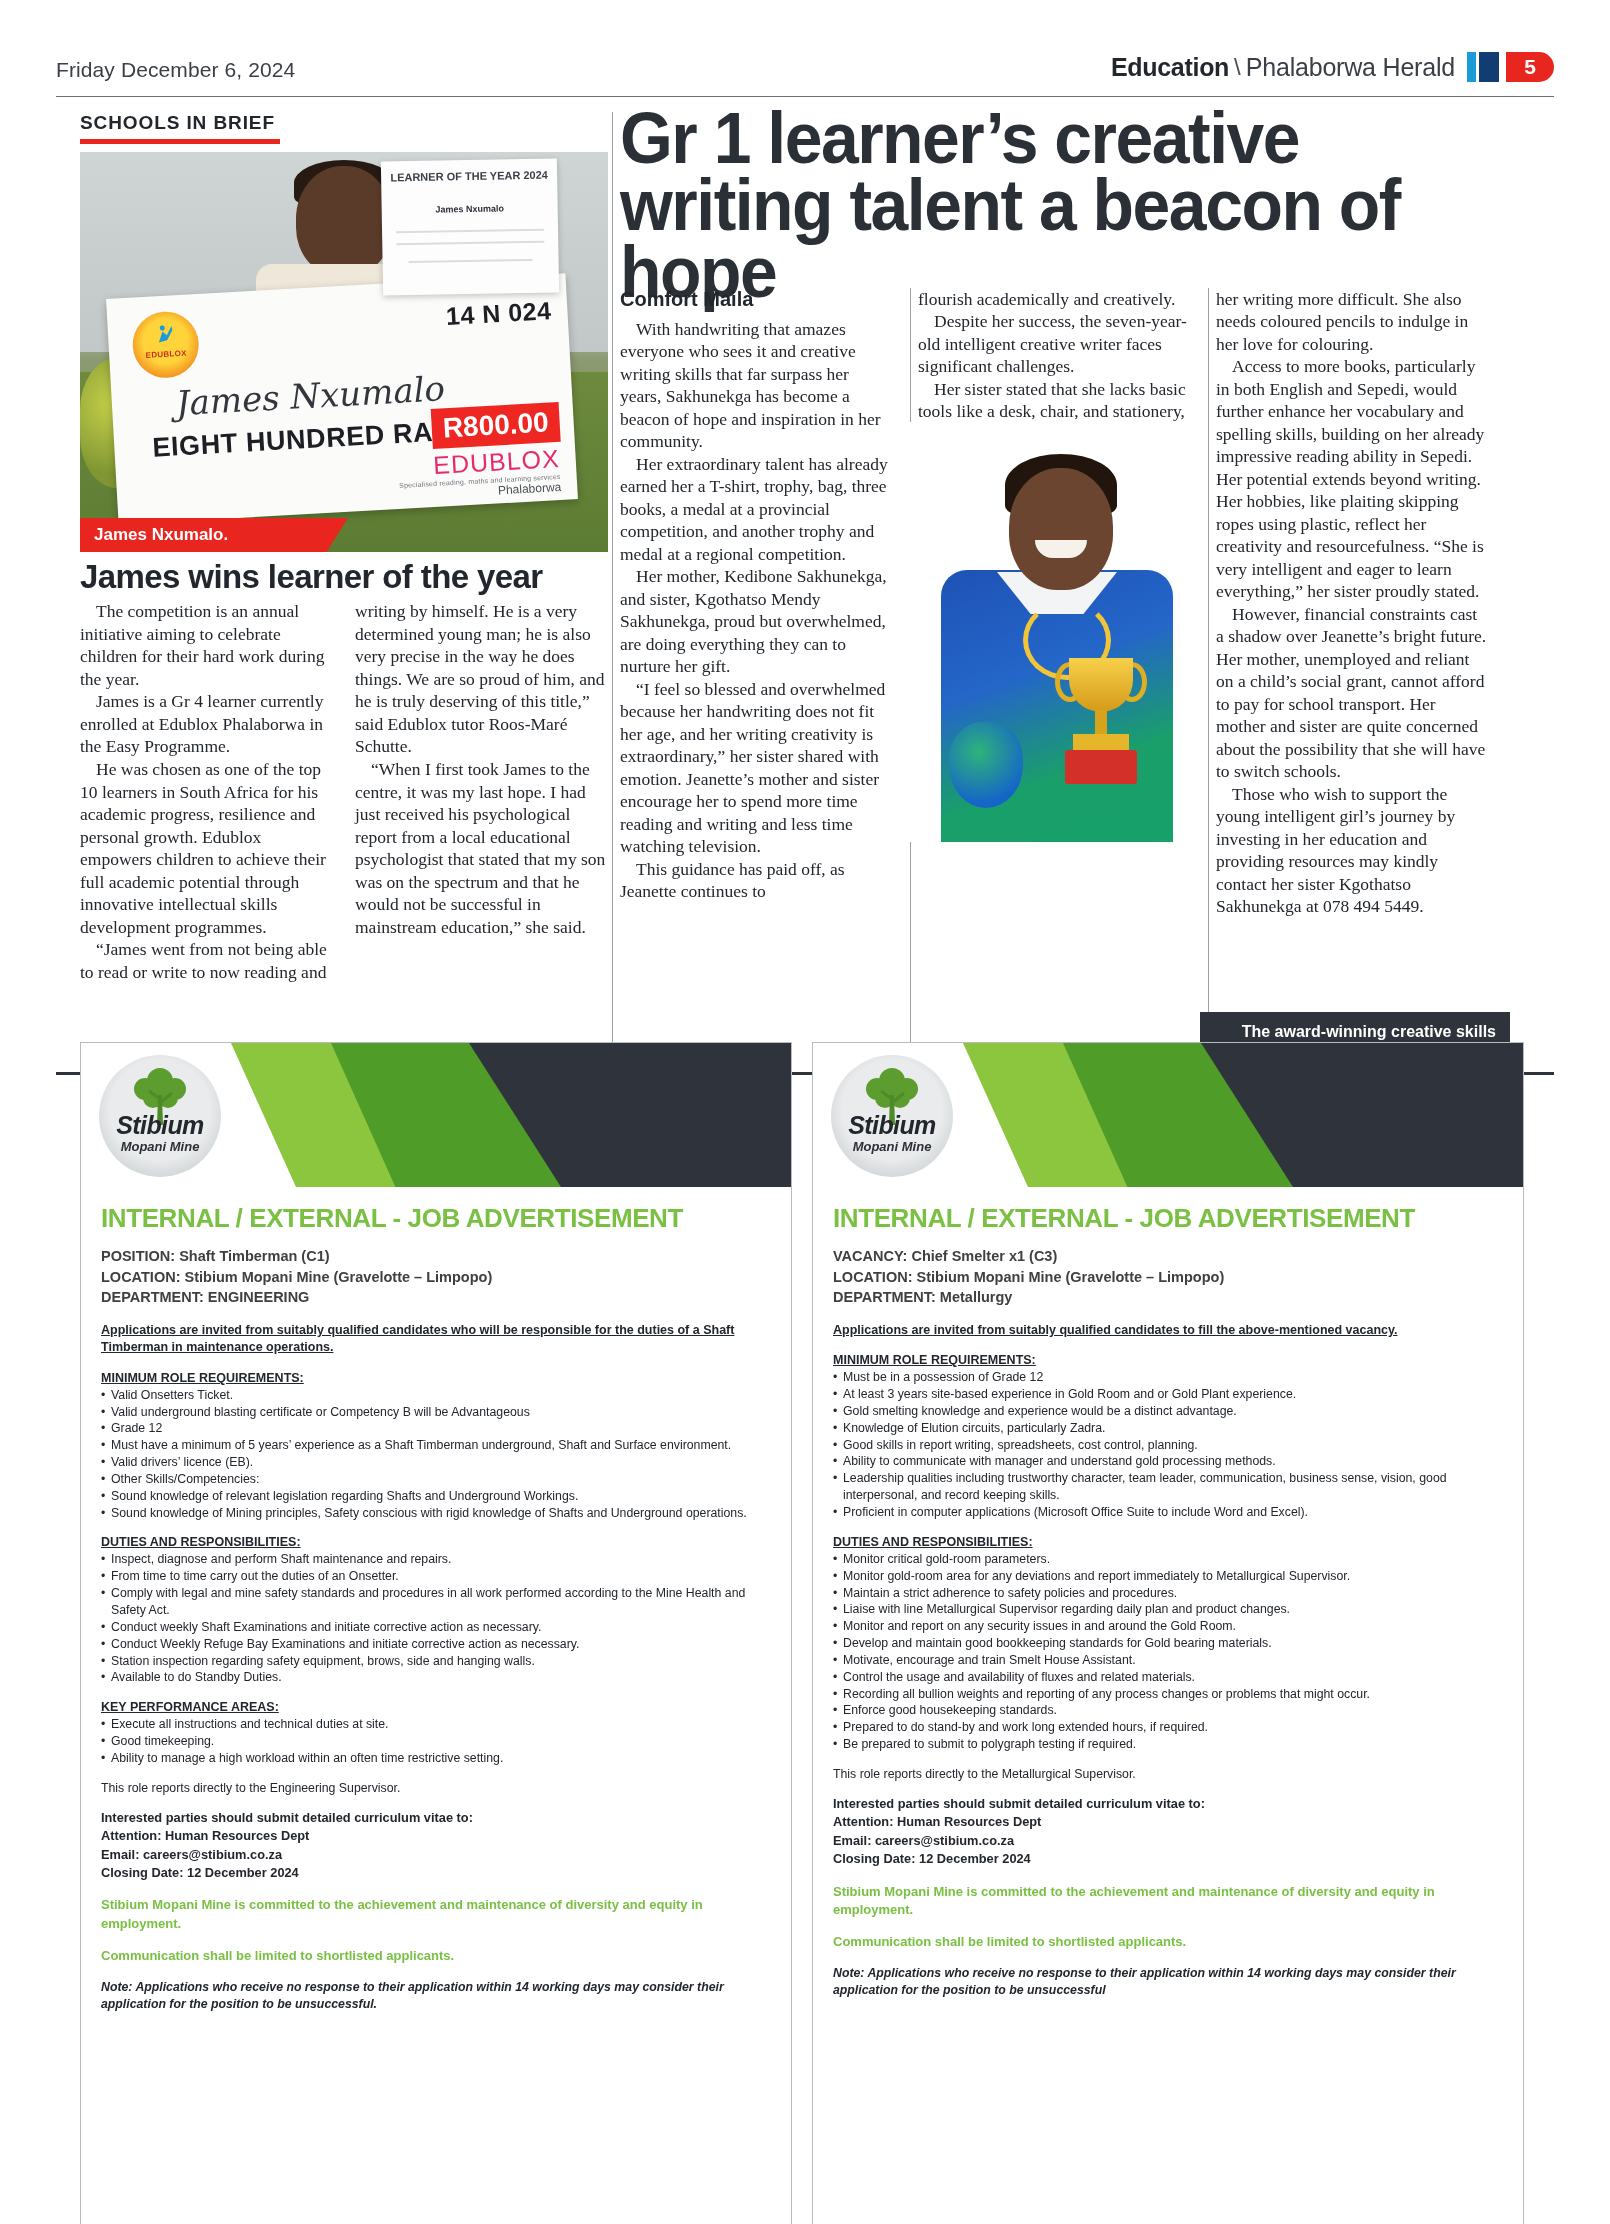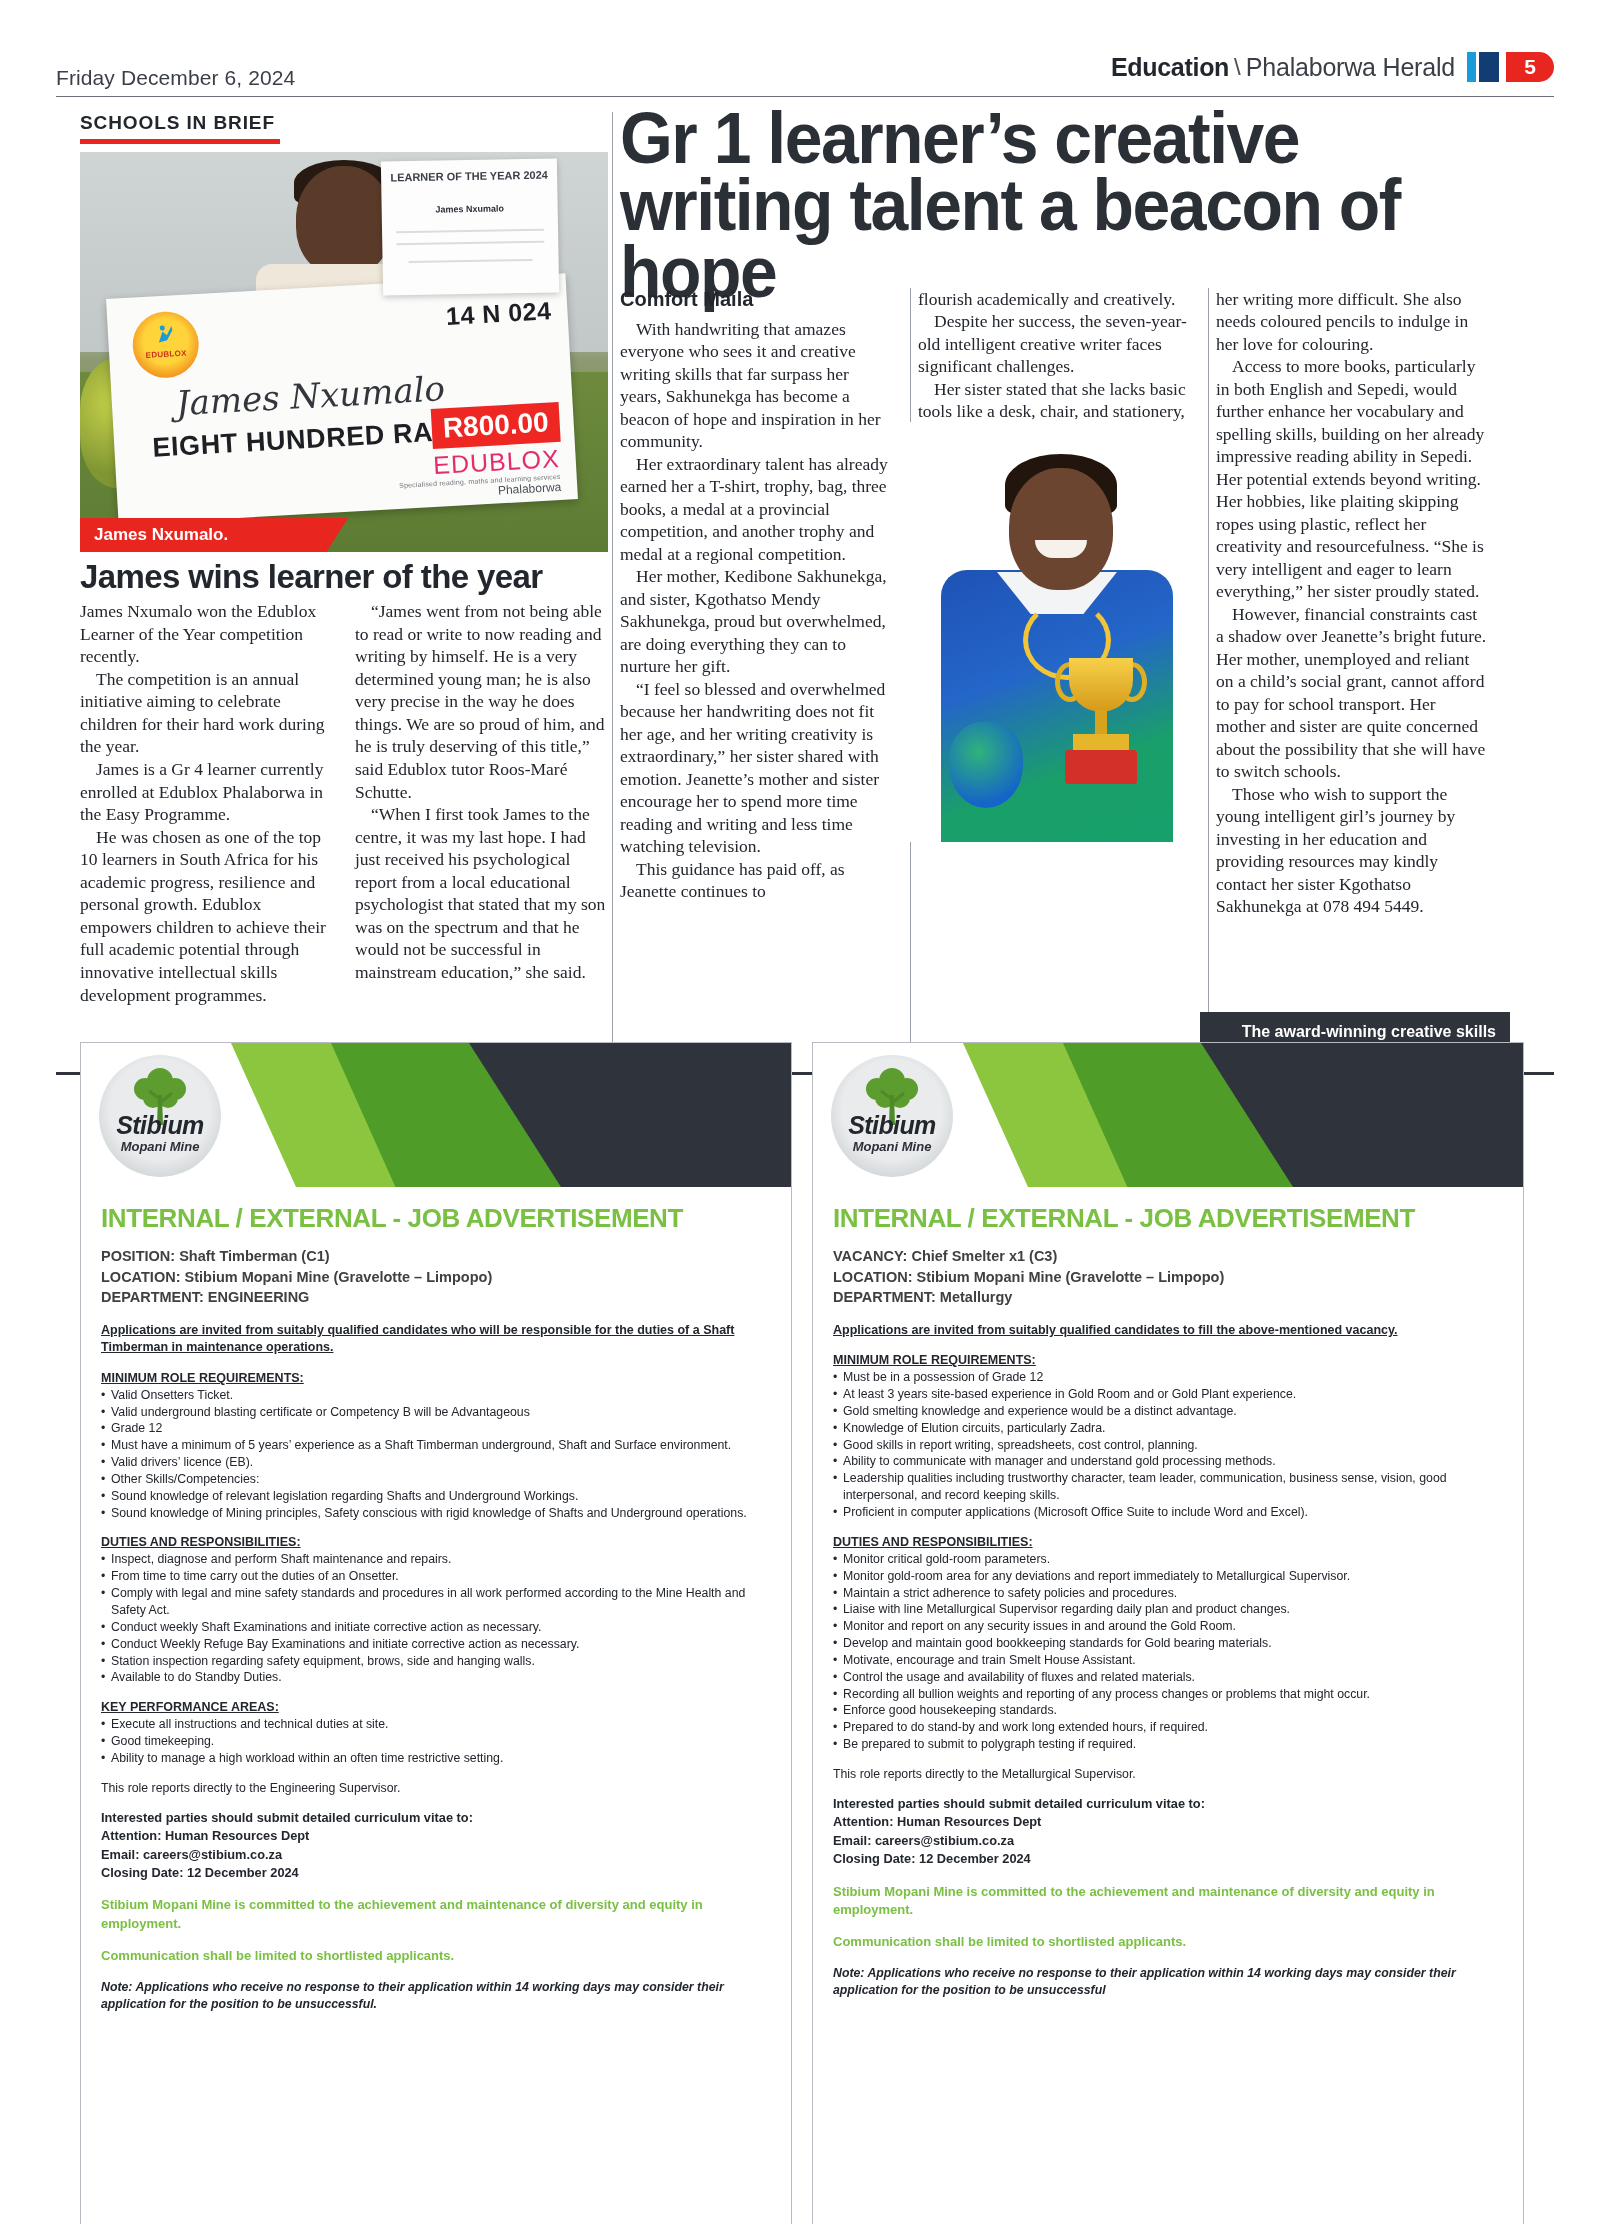--- a/index.html
+++ b/index.html
@@ -1,21 +1,21 @@
 <!DOCTYPE html>
 <html><head>
 <meta charset="utf-8">
 <style>
   html,body{margin:0;padding:0;background:#ffffff;}
   body{width:1610px;height:2224px;font-family:"Liberation Sans",sans-serif;color:#2b2f36;overflow:hidden;}
   .page{position:relative;width:1610px;height:2224px;background:#fff;}
 
   
   .masthead{position:absolute;left:56px;top:54px;width:1498px;height:46px;}
-  .mast-date{position:absolute;left:0;top:12px;font-size:21px;color:#3a3f47;letter-spacing:.1px;
+  .mast-date{position:absolute;left:0;top:4px;font-size:21px;color:#3a3f47;letter-spacing:.1px;
              font-family:"Liberation Sans",sans-serif;}
   .mast-right{position:absolute;right:0;top:-2px;display:flex;align-items:center;gap:0;}
   .mast-edu{font-size:25px;font-weight:bold;color:#22262d;letter-spacing:-.3px;}
   .mast-slash{font-size:24px;color:#4a4f57;margin:0 5px;font-weight:300;}
   .mast-herald{font-size:25px;color:#3a3f47;letter-spacing:-.2px;}
   .flagbars{display:flex;align-items:center;margin-left:12px;gap:3px;}
   .bar-lt{width:9px;height:30px;background:#1a9cd8;}
   .bar-dk{width:20px;height:30px;background:#123d73;}
   .pagebadge{width:48px;height:30px;background:#e8251f;border-radius:0 15px 15px 0;margin-left:4px;
              color:#fff;font-weight:bold;font-size:21px;display:flex;align-items:center;justify-content:center;}
@@ -203,21 +203,20 @@
       <div class="cert-l" style="top:70px"></div>
       <div class="cert-l" style="top:82px"></div>
       <div class="cert-l" style="top:100px;left:26px;right:26px"></div>
     </div>
 
     <div class="capbar">James Nxumalo.</div>
   </div>
 
   <div class="brief-head">James wins learner of the year</div>
   <div class="brief-cols" id="brief-body">
-      <p class="first">James Nxumalo won the Edublox Learner of the Year competition recently.</p>
       <p>The competition is an annual initiative aiming to celebrate children for their hard work during the year.</p>
       <p>James is a Gr 4 learner currently enrolled at Edublox Phalaborwa in the Easy Programme.</p>
       <p>He was chosen as one of the top 10 learners in South Africa for his academic progress, resilience and personal growth. Edublox empowers children to achieve their full academic potential through innovative intellectual skills development programmes.</p>
       <p>“James went from not being able to read or write to now reading and writing by himself. He is a very determined young man; he is also very precise in the way he does things. We are so proud of him, and he is truly deserving of this title,” said Edublox tutor Roos-Maré Schutte.</p>
       <p>“When I first took James to the centre, it was my last hope. I had just received his psychological report from a local educational psychologist that stated that my son was on the spectrum and that he would not be successful in mainstream education,” she said.</p>
     </div>
 
   <div class="vrule" style="left:612px;top:112px;height:930px"></div>
   <div class="vrule" style="left:910px;top:288px;height:754px"></div>
   <div class="vrule" style="left:1208px;top:288px;height:754px"></div>

